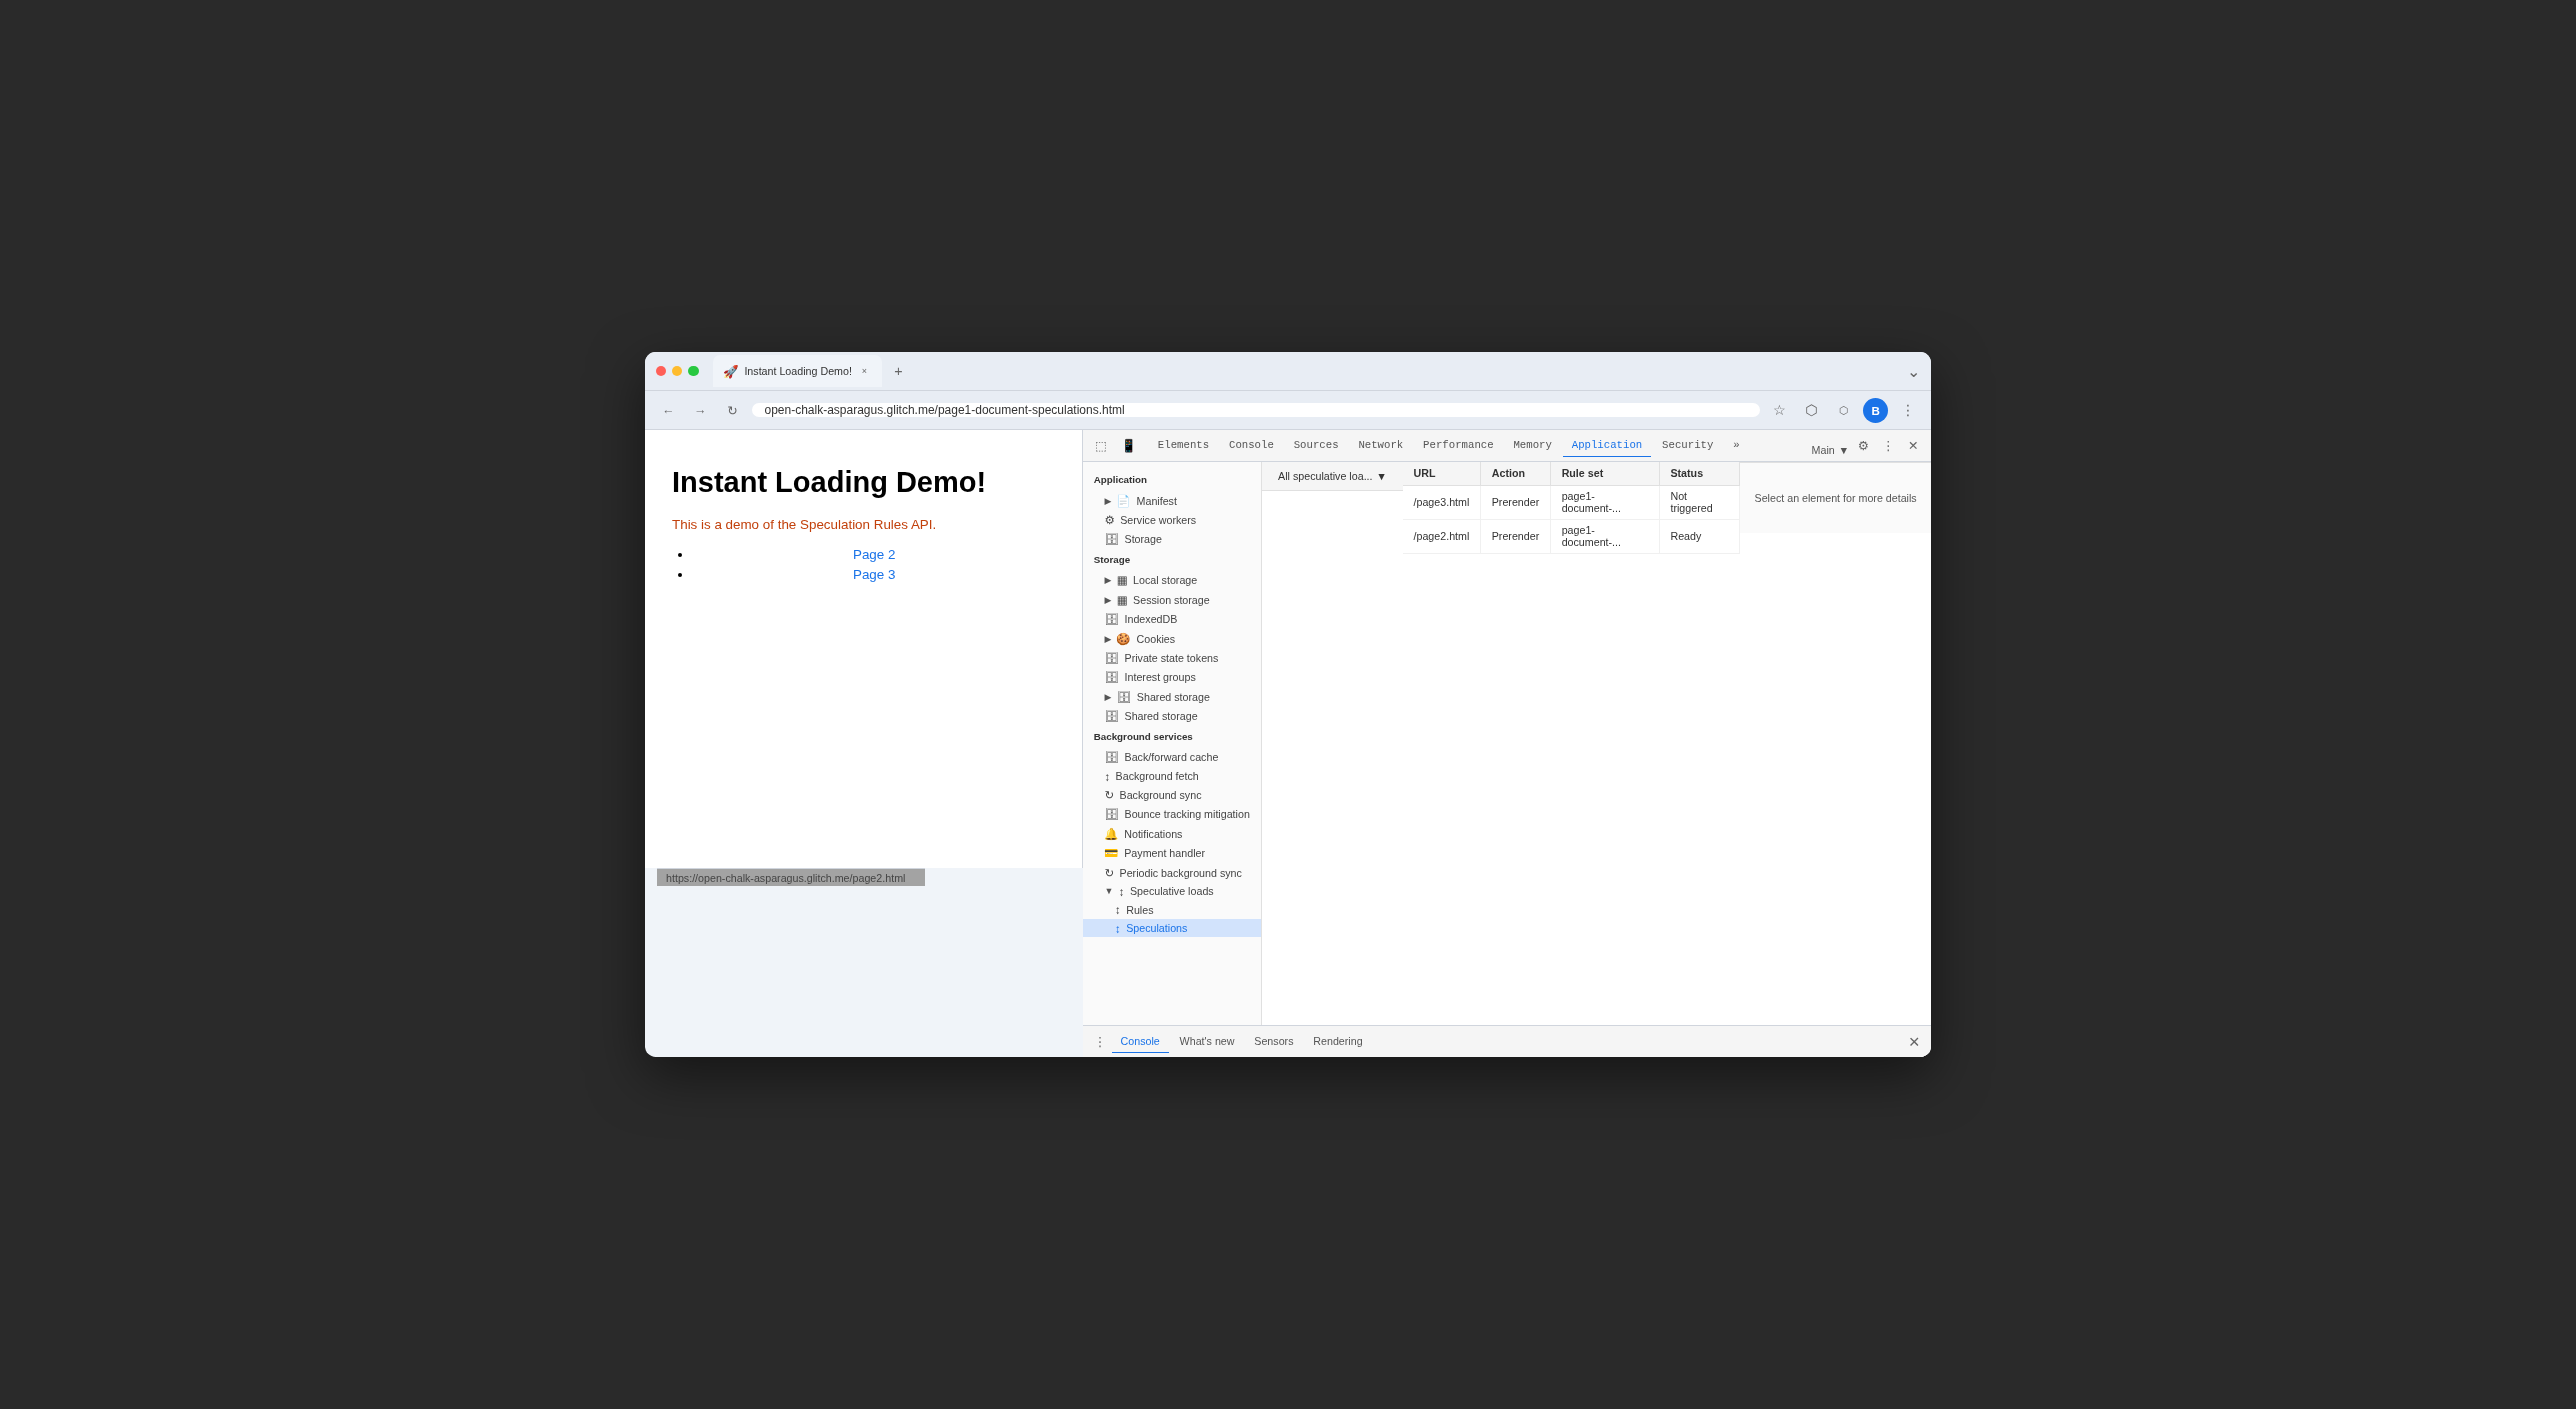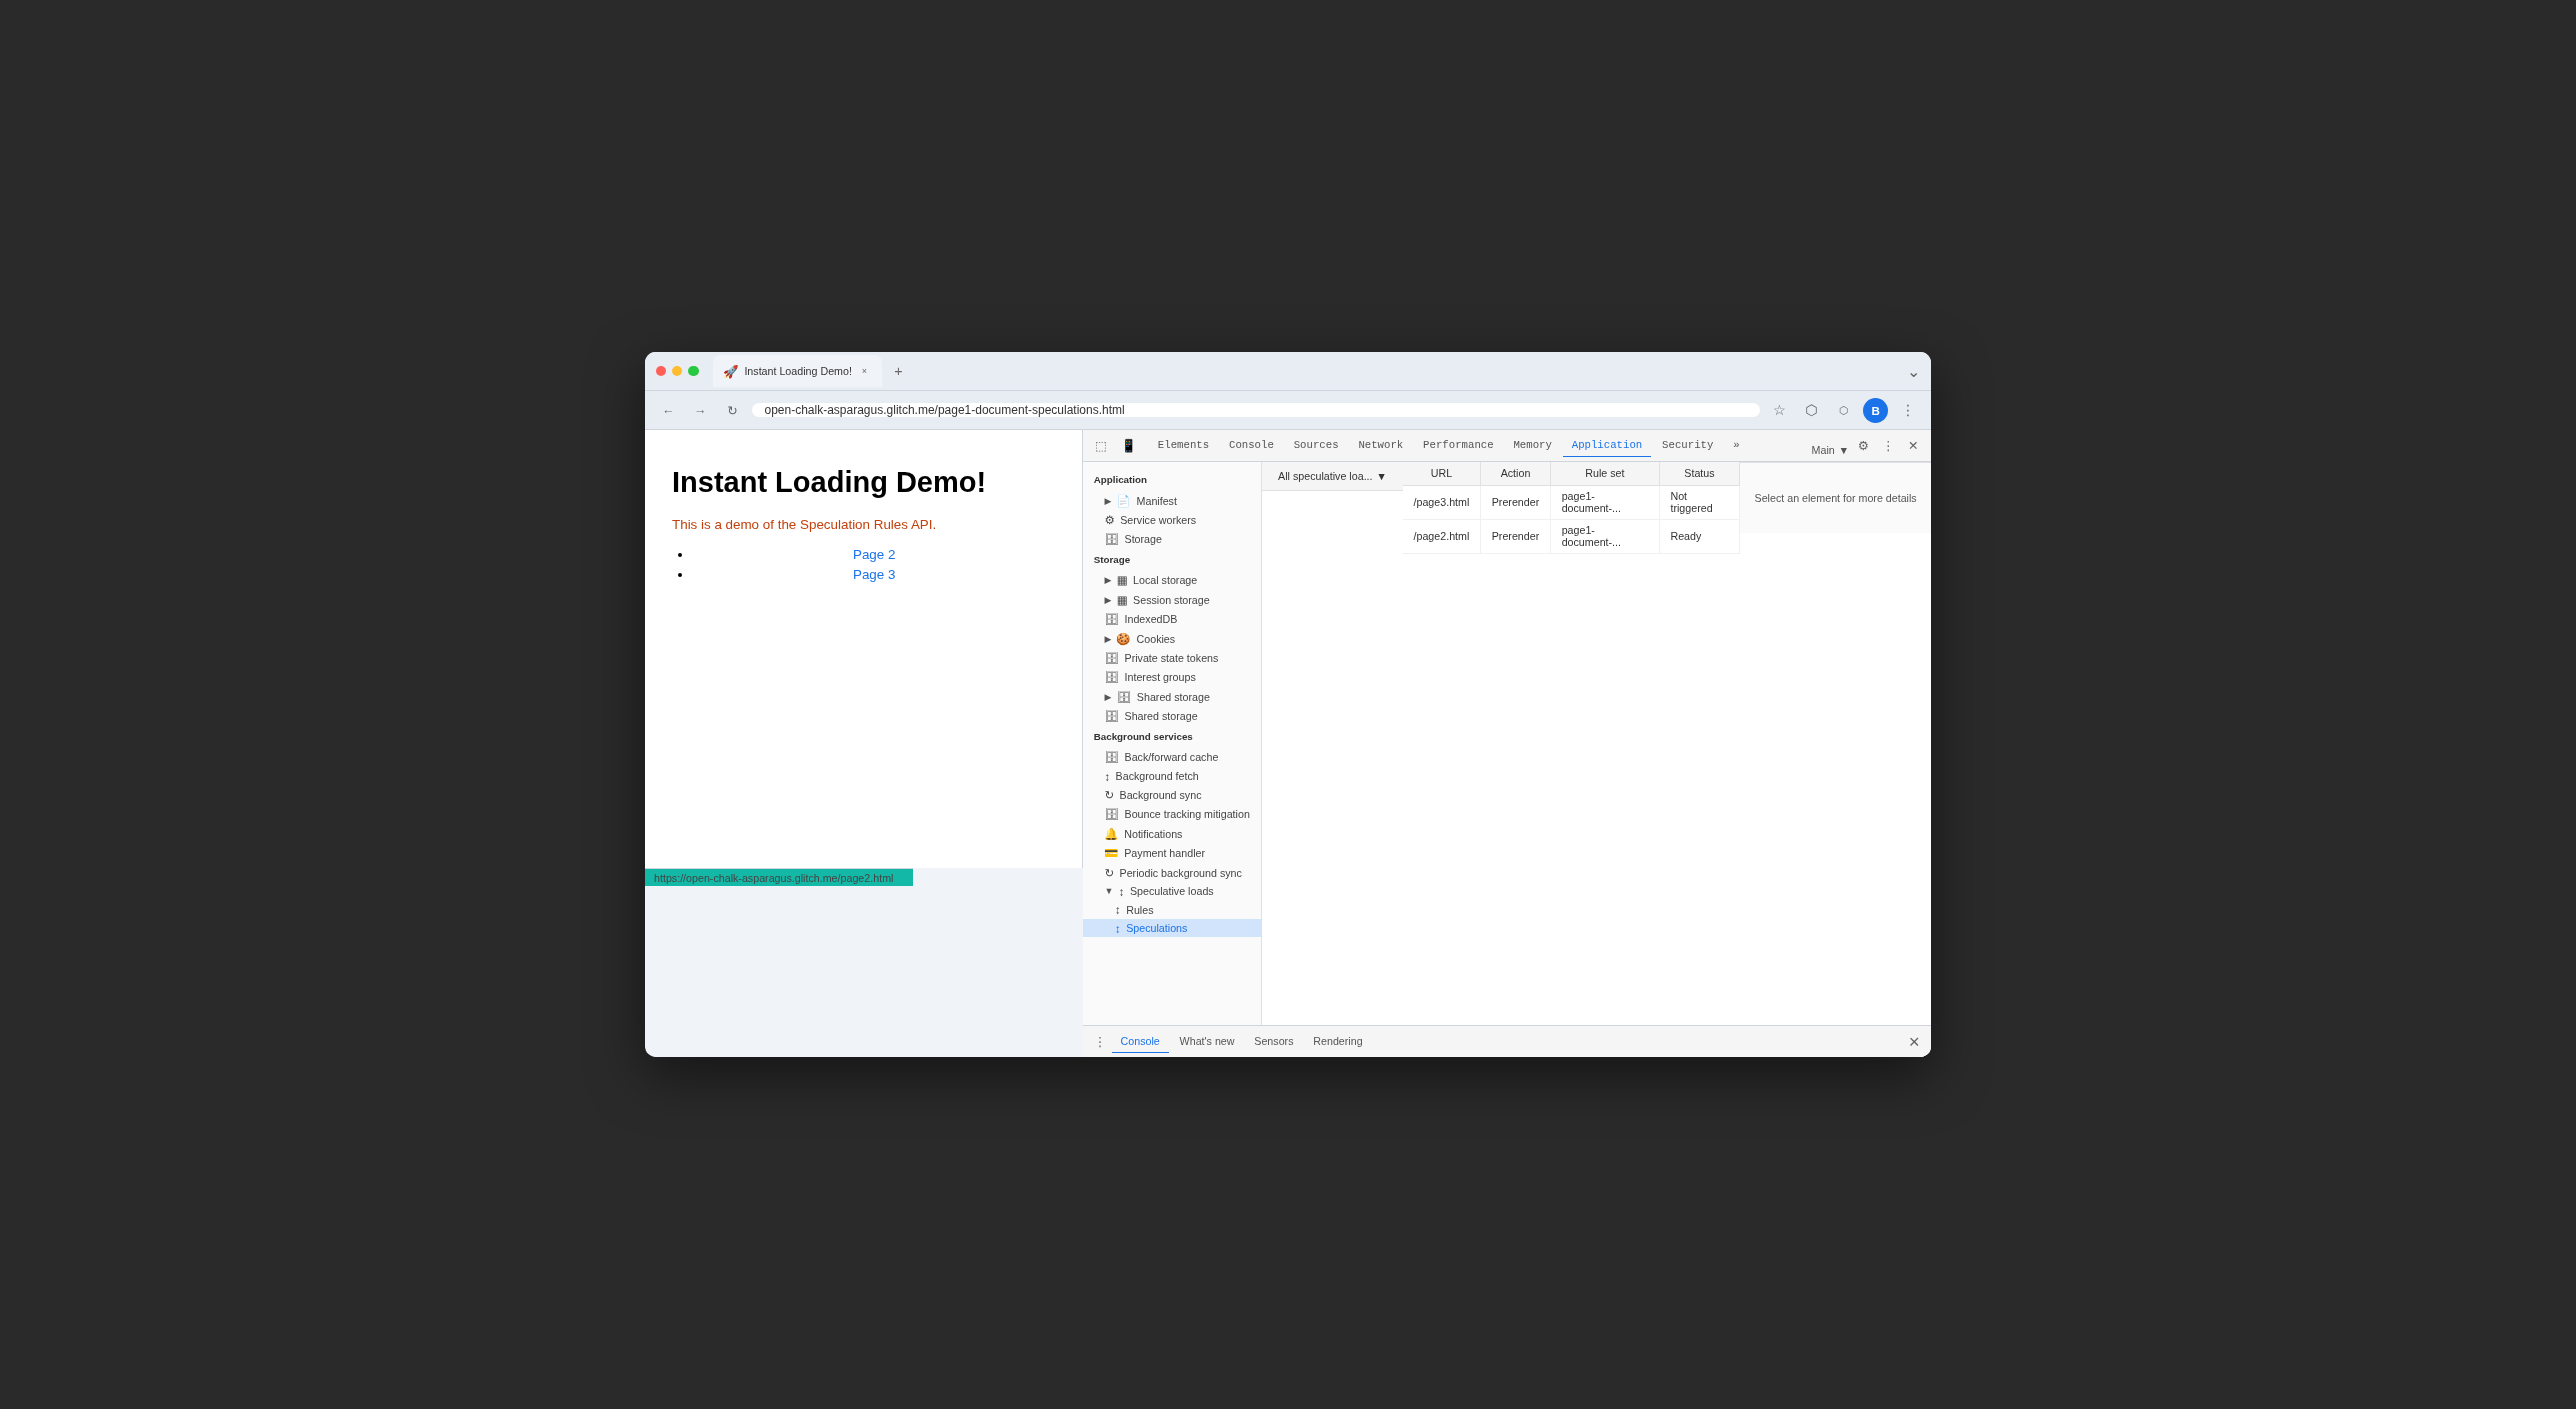--- a/index.html
+++ b/index.html
@@ -319,22 +319,22 @@
       width: 100%;
       border-collapse: collapse;
       font-size: 10.7px;
     }
     thead tr {
       background: #f5f5f5;
       border-bottom: 0.9px solid #e0e0e0;
     }
     th {
       padding: 5.4px 10.7px;
-      text-align: center;
-      font-weight: 400;
+      text-align: left;
+      font-weight: 700;
       color: #333;
       border-right: 0.9px solid #e0e0e0;
     }
     td {
       padding: 4.5px 10.7px;
       color: #333;
       border-right: 0.9px solid #f0f0f0;
     }
     tr.data-row { border-bottom: 0.9px solid #f0f0f0; }
     .detail-panel {
@@ -376,27 +376,28 @@
       padding: 3.6px;
     }
     .console-menu-icon {
       font-size: 12.5px;
       color: #666;
       cursor: pointer;
       padding: 3.6px;
     }
     
     .url-status {
-      background: #14b8a6;
+      background: #a3a3a3;
       padding: 2.7px 9px;
       font-size: 10.7px;
       color: #444;
       border-top: 0.9px solid #d0d5dd;
       display: inline-block;
       max-width: 268px;
+      margin-left: 12px;
     }
     .page-wrapper {
       position: relative;
       flex: 0 0 438px;
       display: flex;
       flex-direction: column;
     }
   </style>
 </head>
 <body>

